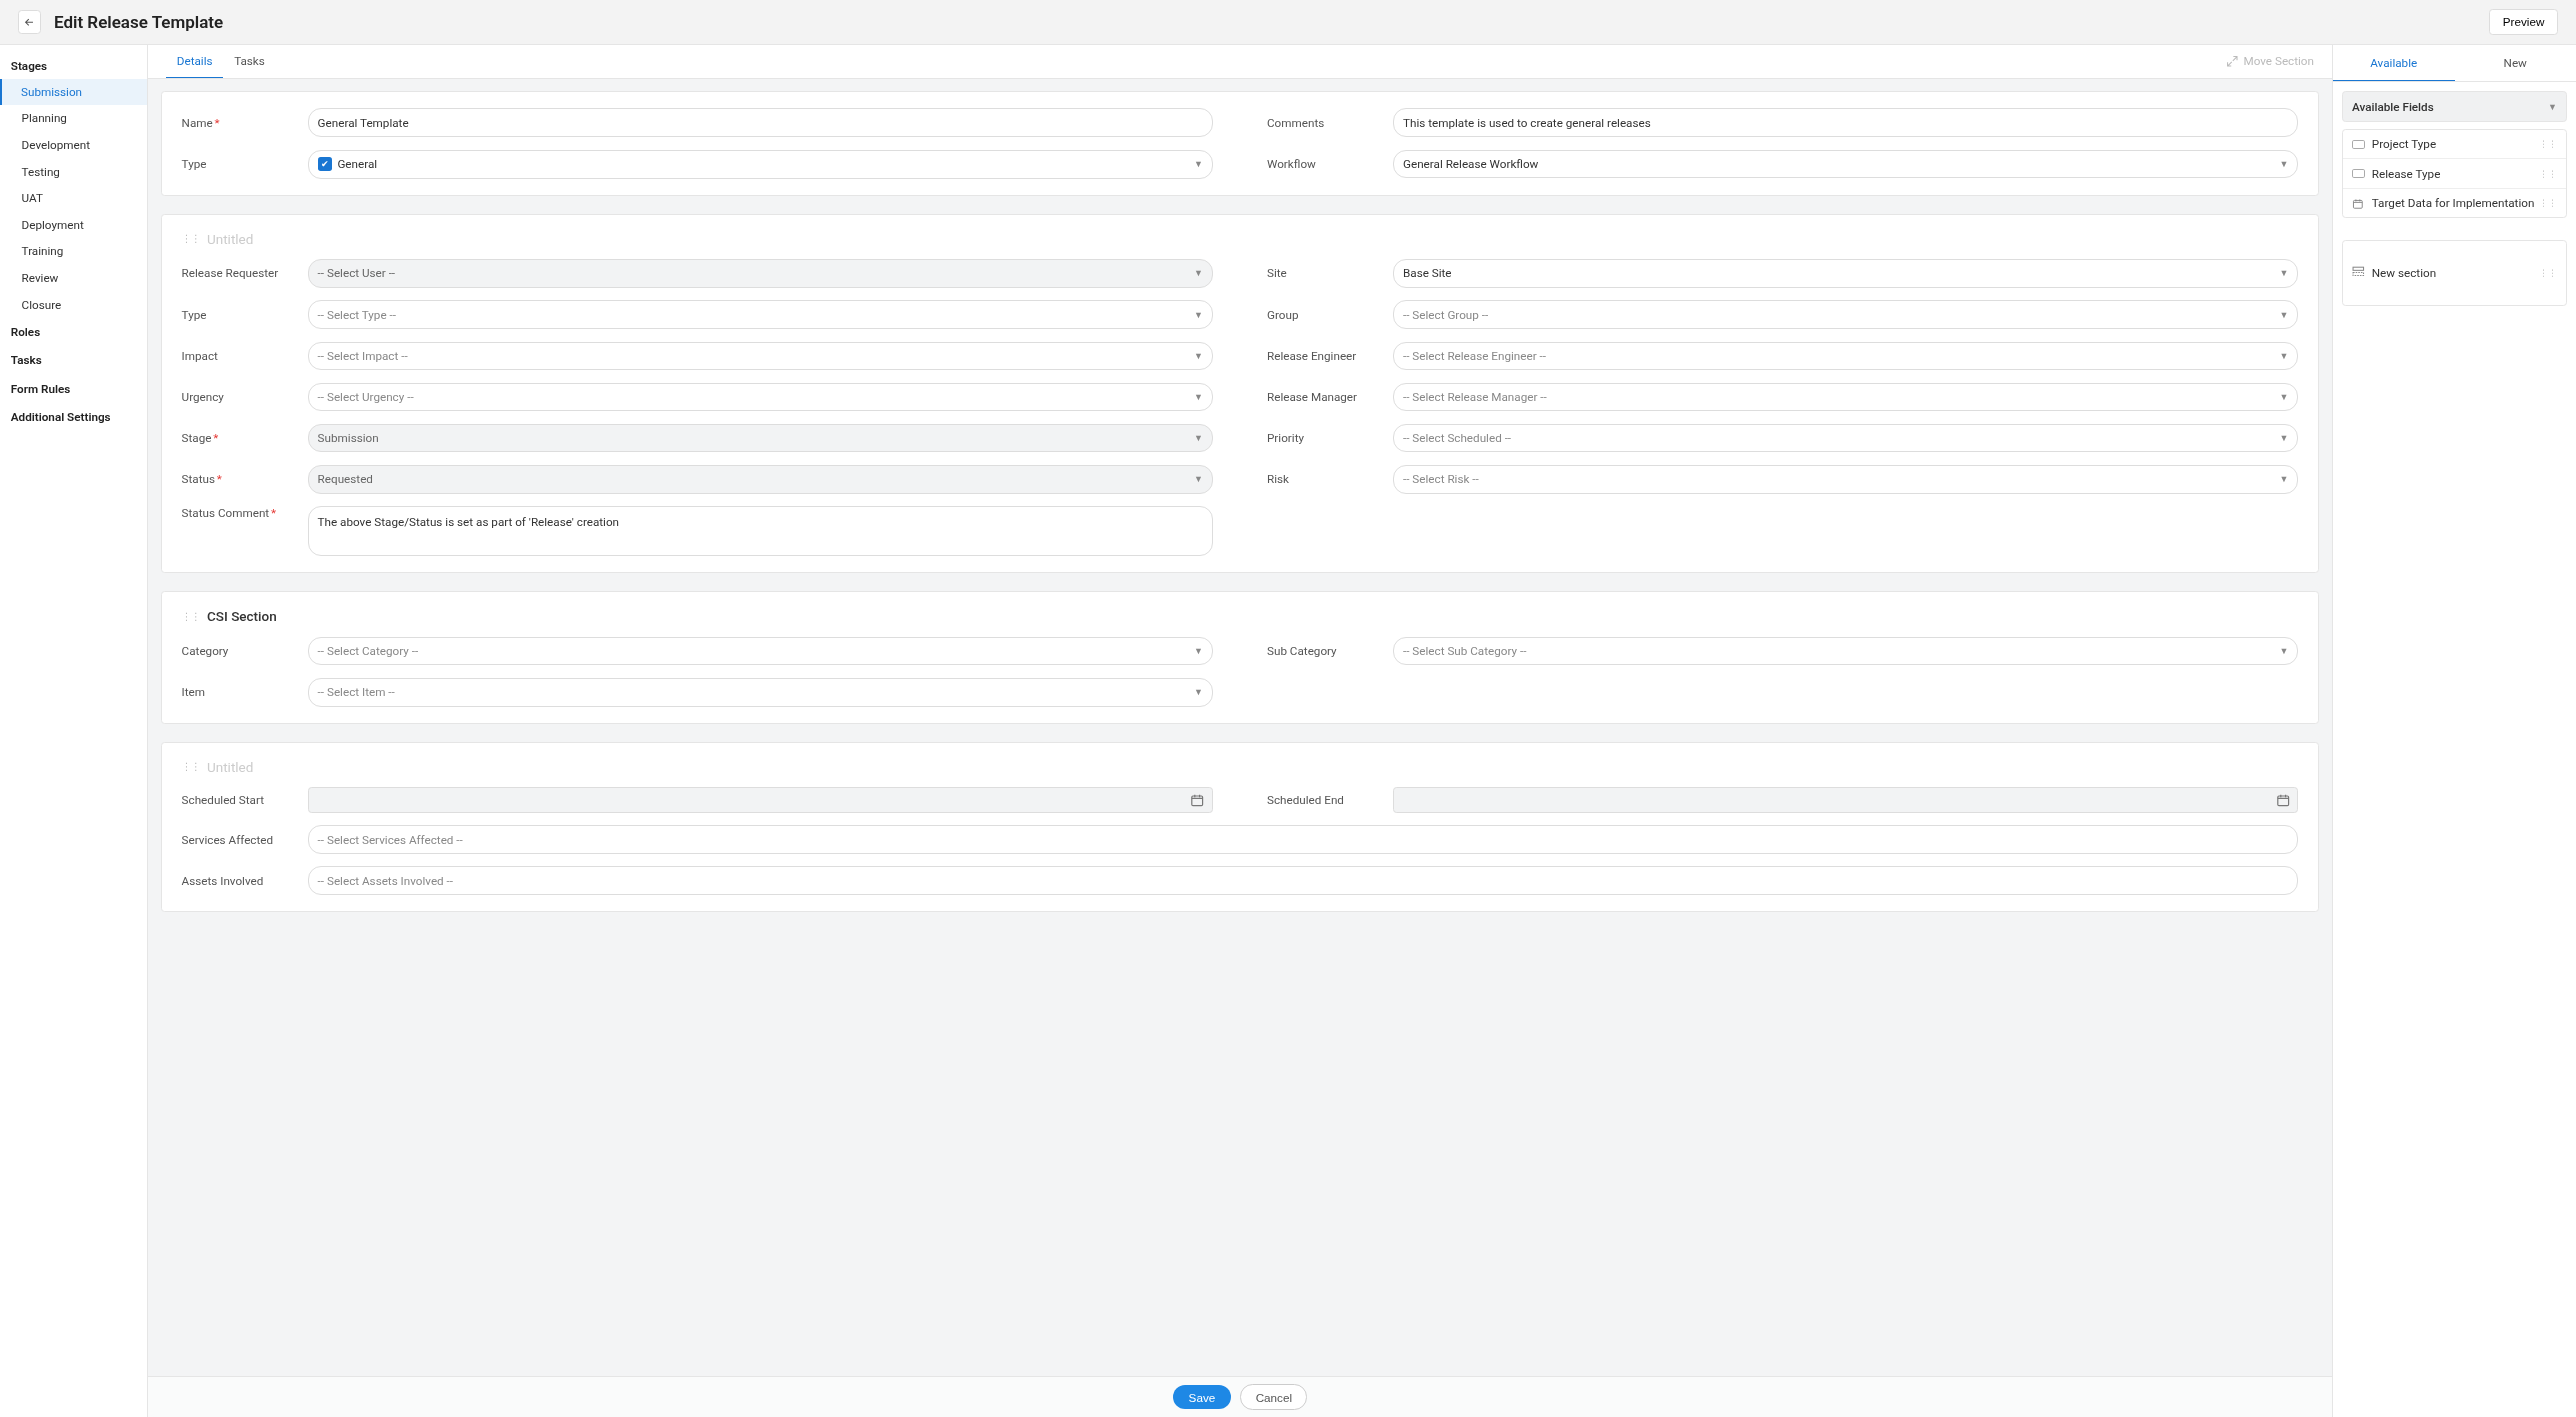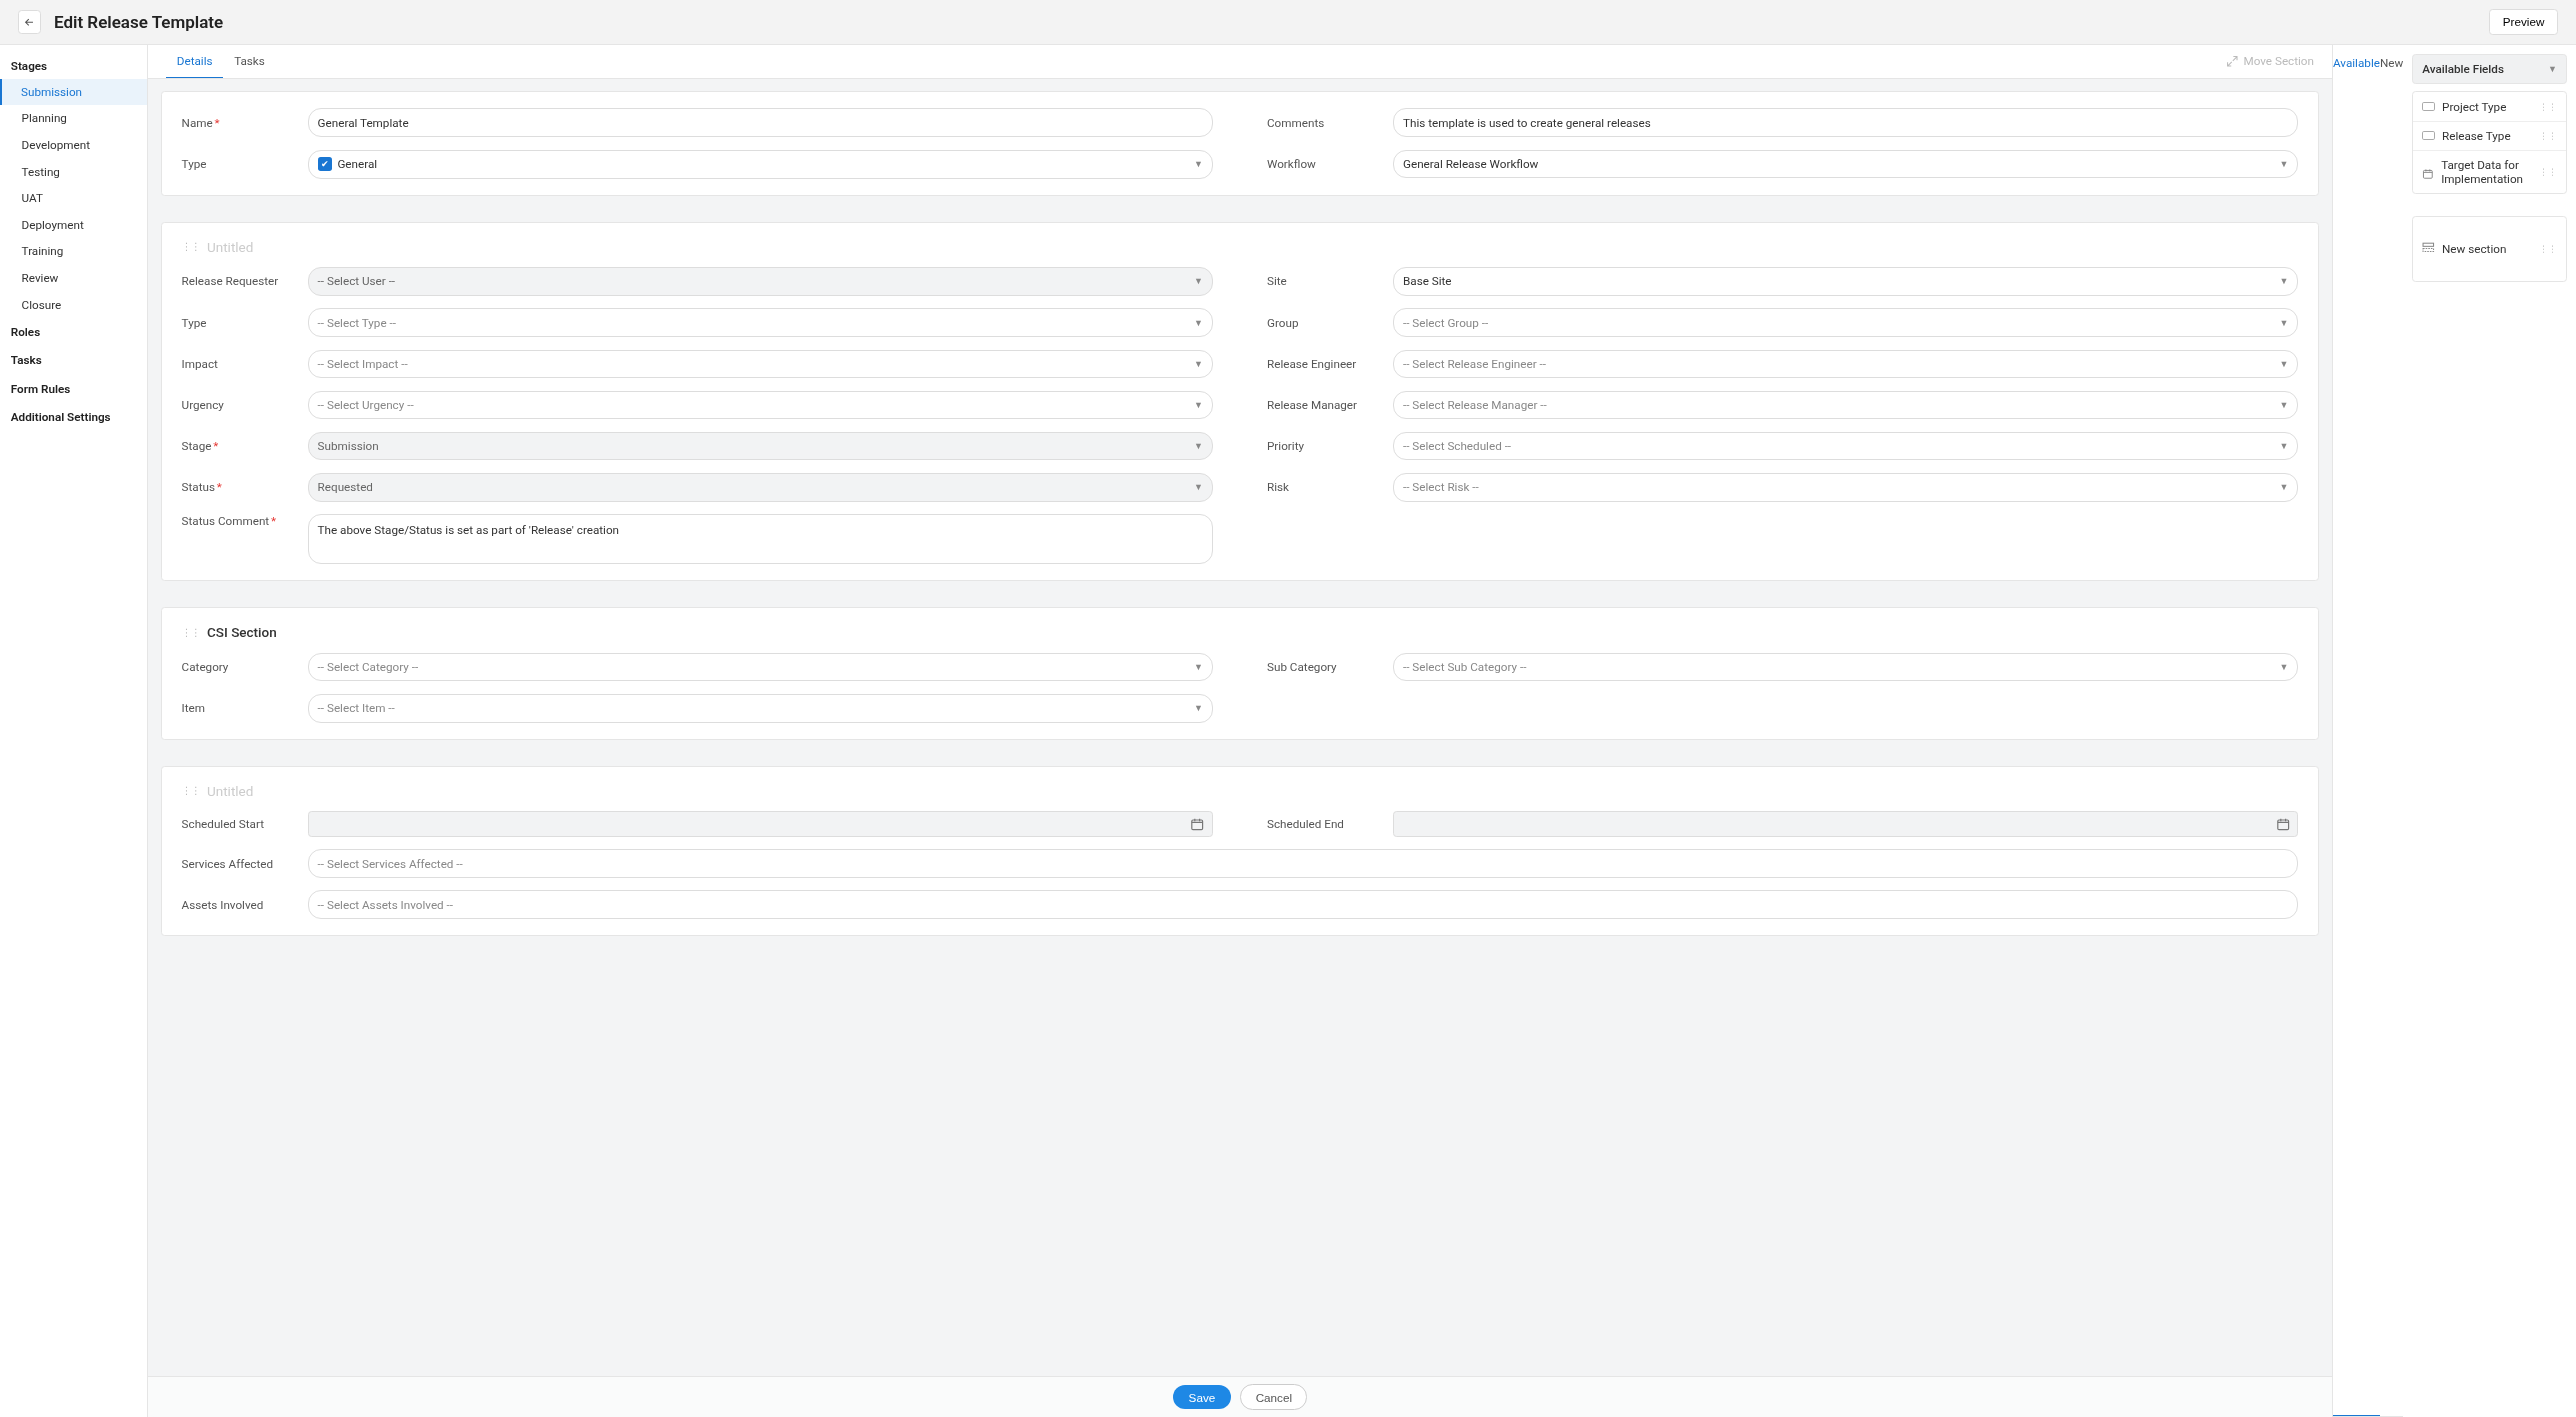--- a/index.html
+++ b/index.html
@@ -141,21 +141,21 @@
 
 .main-content {
   flex: 1;
   overflow-y: auto;
   padding: 12.6px 12.6px 81px 12.6px;
 }
 .section-card {
   background: #fff;
   border: 0.9px solid #e5e5e5;
   border-radius: 3.6px;
-  margin-bottom: 26px;
+  margin-bottom: 18px;
   padding: 16px 20px;
 }
 .section-title-row {
   display: flex;
   align-items: center;
   gap: 7.2px;
   margin-bottom: 12.6px;
 }
 .section-title {
   font-size: 13.5px;
@@ -295,20 +295,21 @@
   border-radius: 12.6px;
   padding: 5.4px 14.4px;
   cursor: pointer;
   font-size: 11.7px;
 }
 
 
 .right-panel {
   width: 243px;
   display: flex;
+  flex-direction: column;
   background: #fff;
 }
 .right-tabs {
   display: flex;
   border-bottom: 0.9px solid #e5e5e5;
 }
 .right-tab {
   flex: 1;
   text-align: center;
   padding: 10.8px 0;

